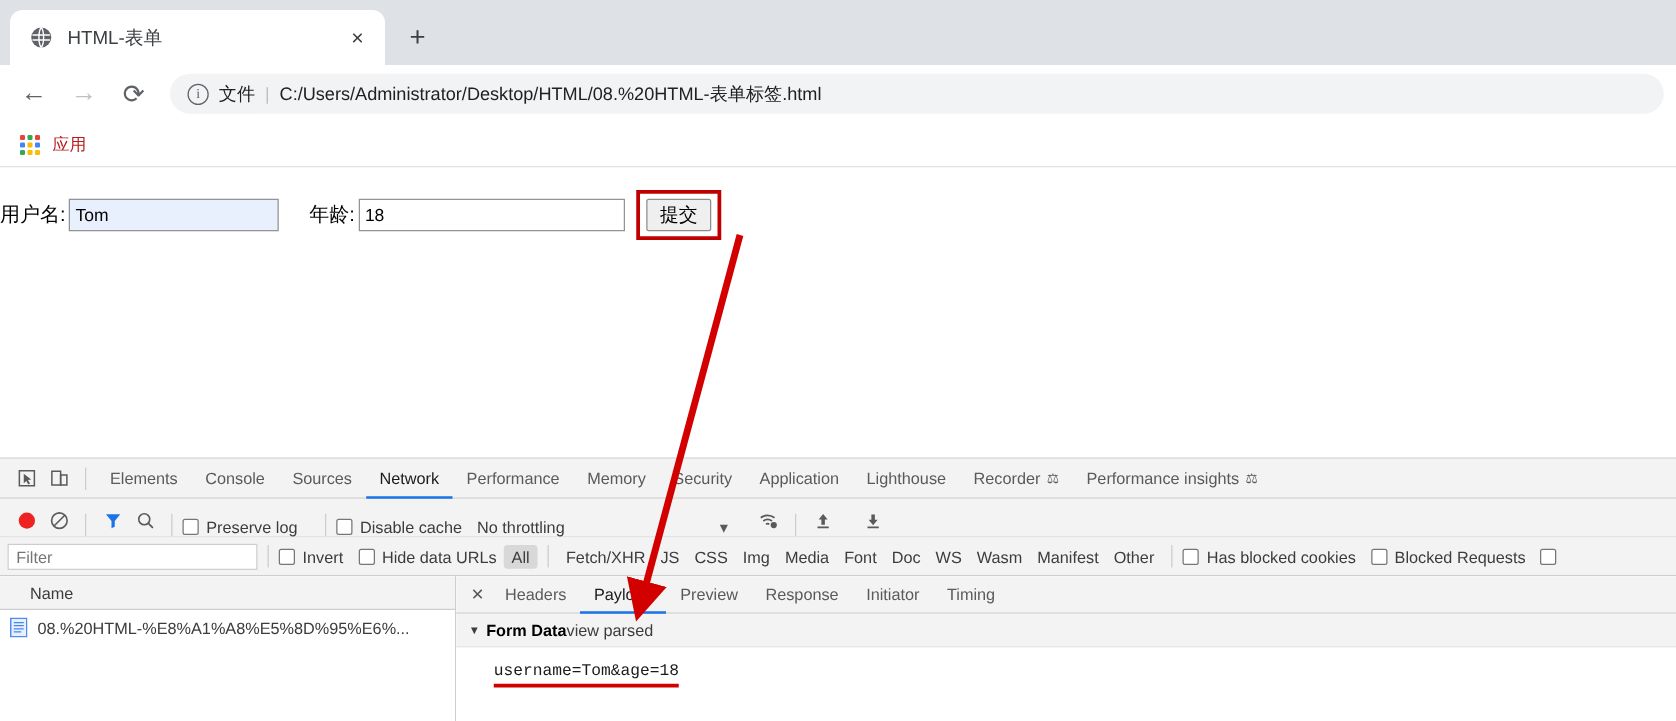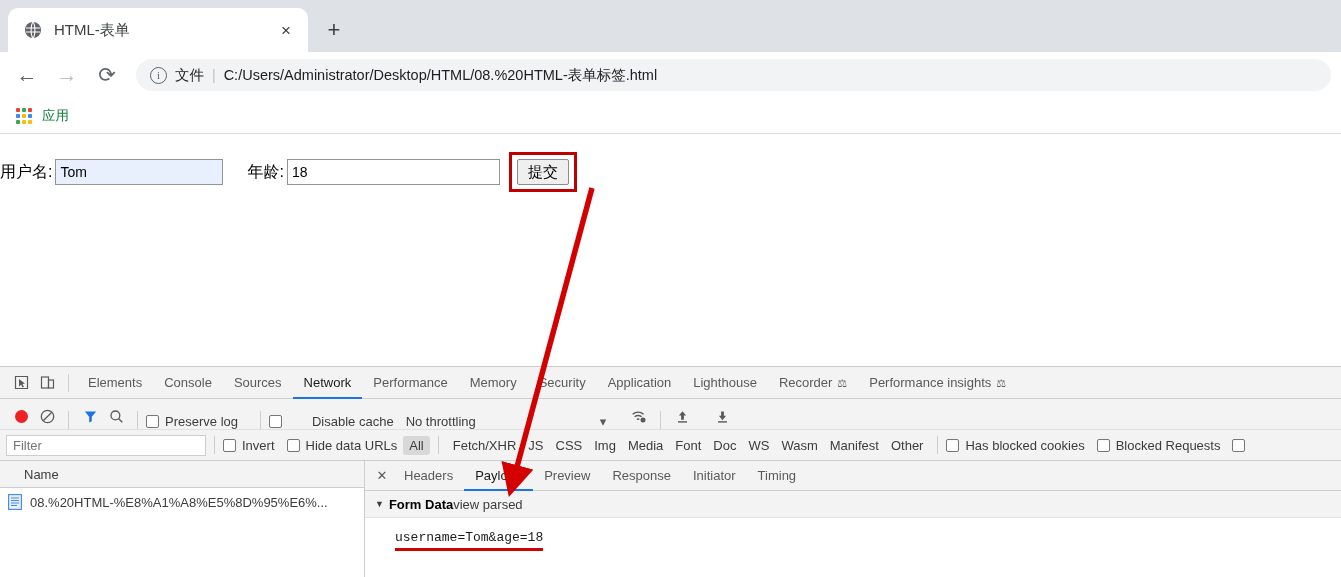--- a/index.html
+++ b/index.html
@@ -74,21 +74,21 @@
     border-bottom:1px solid #dadce0;
     display:flex; align-items:center; padding:0 16px;
   }
   .bm-item { display:flex; align-items:center; cursor:pointer; }
   .apps-grid {
     width:16px; height:16px; margin-right:10px;
     display:grid; grid-template-columns:repeat(3,4px);
     grid-template-rows:repeat(3,4px); gap:2px;
   }
   .apps-grid i { display:block; width:4px; height:4px; border-radius:1px; }
-  .bm-label { font-size:13.5px; color:#15803d; }
+  .bm-label { font-size:13.5px; color:#b91c1c; }
 
   
   .page {
     height:228px; background:#ffffff; position:relative;
     padding:18px 0 0 0;
   }
   .form-row { display:flex; align-items:center; }
   .f-label {
     font-size:16px; color:#000; font-family:"Liberation Sans", sans-serif;
     margin-right:3px; white-space:nowrap;
@@ -353,21 +353,21 @@
         <circle cx="6.4" cy="6.4" r="4.4" fill="none" stroke="#5a5a5a" stroke-width="1.3"></circle>
         <path d="M9.7 9.7l3.6 3.6" stroke="#5a5a5a" stroke-width="1.4"></path>
       </svg>
     </div>
     <div class="dt-vsep"></div>
     <div class="chk-row" style="margin-right:14px;">
       <span class="chk"></span>
       <span class="chk-lbl">Preserve log</span>
     </div>
     <div class="dt-vsep"></div>
-    <div class="chk-row" style="margin-right:12px;gap:24px;">
+    <div class="chk-row" style="margin-right:12px;">
       <span class="chk"></span>
       <span class="chk-lbl">Disable cache</span>
     </div>
     <span class="tb-text">No throttling</span>
     <span class="tb-text" style="margin-left:124px;color:#5a5a5a;">▾</span>
     <div class="dt-icon-btn" style="margin-left:20px;">
       <svg width="16" height="15" viewBox="0 0 16 15">
         <path d="M1.6 5.2a9 9 0 0 1 11 0" fill="none" stroke="#5a5a5a" stroke-width="1.4"></path>
         <path d="M3.6 7.8a6 6 0 0 1 7 0" fill="none" stroke="#5a5a5a" stroke-width="1.4"></path>
         <path d="M5.8 10.3a3 3 0 0 1 2.6 0" fill="none" stroke="#5a5a5a" stroke-width="1.4"></path>

